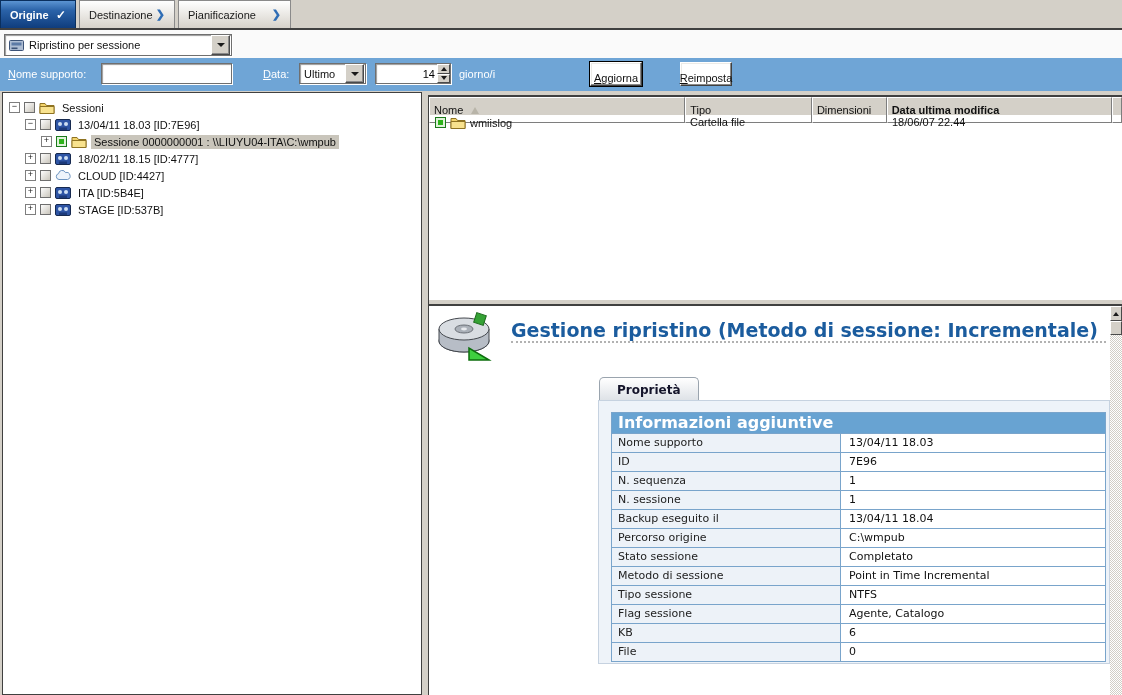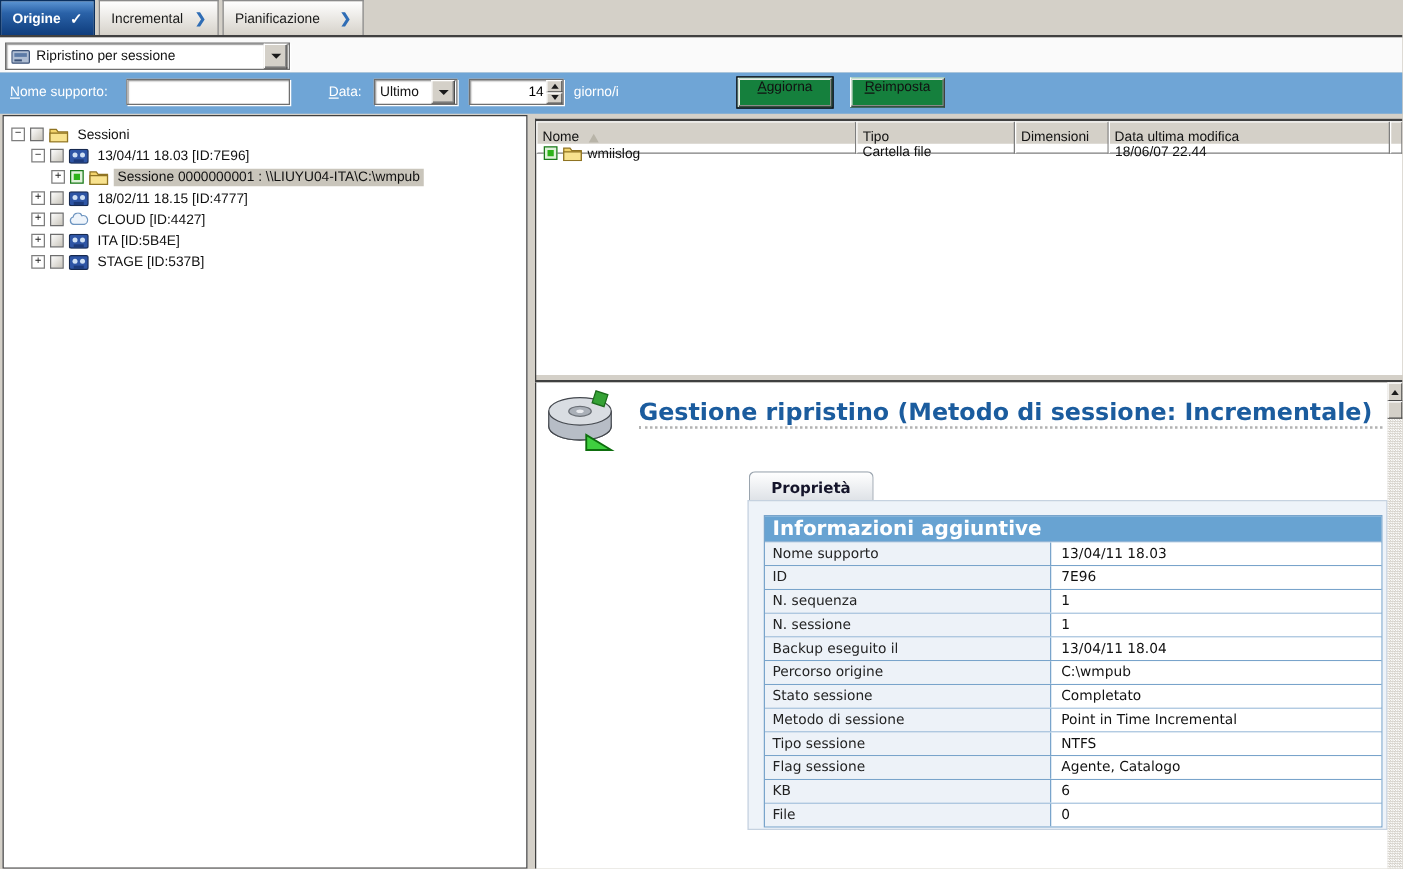--- a/index.html
+++ b/index.html
@@ -40,23 +40,23 @@
   #media-input{left:101px;top:5px;width:131px;height:21px}
   .mini-combo{left:299px;top:5px;width:67px;height:21px;display:flex;align-items:center;
        padding-left:4px;color:#111}
   .spinner{left:375px;top:5px;width:76px;height:21px;display:flex;align-items:stretch;color:#111}
   .spinner input{flex:1;border:0;outline:none;text-align:right;font:11px "Liberation Sans",sans-serif;
        padding:0 2px;min-width:0;background:transparent}
   .spin-col{width:13px;display:flex;flex-direction:column;flex:0 0 13px}
   .spin-btn{flex:1;background:#d4d0c8;border:1px solid;border-color:#fff #4a4a4a #4a4a4a #fff;
        display:flex;align-items:center;justify-content:center}
   .spin-btn .arr-dn{border-left-width:3px;border-right-width:3px}
-  .btn{position:absolute;top:4px;width:76px;height:24px;background:#15803d;color:#111;
+  .btn{position:absolute;top:4px;width:52px;height:24px;background:#ffffff;color:#111;
        border:1px solid;border-color:#fff #404040 #404040 #fff;box-shadow:inset -1px -1px 0 #8a8a8a,inset 1px 1px 0 #ecebe7;
-       display:flex;align-items:flex-start;justify-content:center;font:11px "Liberation Sans",sans-serif}
+       display:flex;align-items:flex-end;justify-content:center;font:11px "Liberation Sans",sans-serif}
   .btn .ulf{display:inline-block}
   #update-btn{left:590px;outline:1px solid #000}
   #reset-btn{left:680px}
 
   
   .vsplit{position:absolute;left:424px;top:92px;width:4px;bottom:0;background:#d4d0c8}
   .tree-panel{position:absolute;left:2px;top:92px;width:420px;bottom:0;background:#fff;
        border:1px solid #404040;padding-top:6px;overflow:hidden;box-sizing:border-box}
   .tree-row{height:17px;display:flex;align-items:center;gap:4px;white-space:nowrap}
   .expander{width:11px;height:11px;flex:0 0 11px;box-sizing:border-box;background:#fff;
@@ -107,21 +107,21 @@
 </style>
 </head>
 <body>
 
 <div class="tabbar">
   <div class="tab t0 active">
     <span>Origine</span>
     <span class="glyph-check"></span>
   </div>
   <div class="tab t1">
-    <span>Incremental</span>
+    <span>Destinazione</span>
     <span class="glyph-arrow"></span>
   </div>
   <div class="tab t2">
     <span>Pianificazione</span>
     <span class="glyph-arrow"></span>
   </div>
 </div>
 
 <div class="toolbar">
   <div class="method-combo sunken">
@@ -262,21 +262,21 @@
       <div class="fl-h" style="width: 257px;">
         <span>Nome</span>
         <span class="sort-asc"></span>
       </div>
       <div class="fl-h" style="width: 127px;">
         <span>Tipo</span>
       </div>
       <div class="fl-h" style="width: 75px;">
         <span>Dimensioni</span>
       </div>
-      <div class="fl-h" style="width: 226px;">
+      <div class="fl-h" style="width: 226px; font-weight: bold;">
         <span>Data ultima modifica</span>
       </div>
       <div class="fl-h" style="flex: 1 1 0%;"></div>
     </div>
   <div id="fl-rows">
       <div class="fl-row">
         <div class="fl-c" style="width:257px;padding-left:6px">
           <span class="tree-check green"></span>
           <span class="icon">
             <svg width="16" height="13" viewBox="0 0 16 13">

